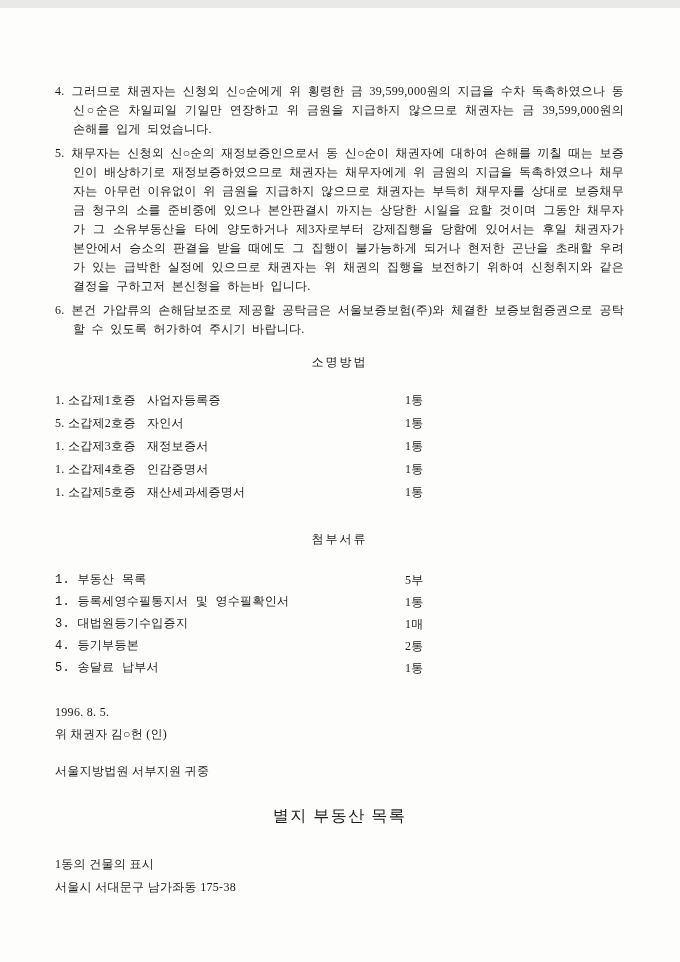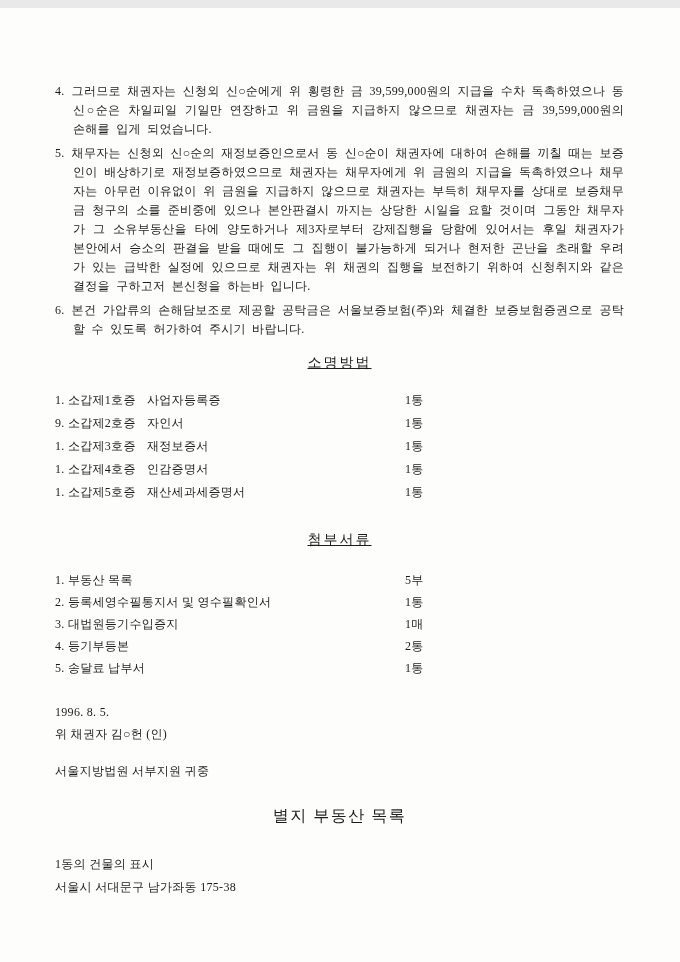--- a/index.html
+++ b/index.html
@@ -19,34 +19,33 @@
   .para {
     margin-left: 18px;
     text-indent: -18px;
     text-align: justify;
     word-spacing: 3px;
     letter-spacing: 0.3px;
     margin-bottom: 5px;
   }
   .num { padding-right: 7px; }
   .section-title {
-    font-size: 14px;
+    font-size: 12px;
     font-weight: normal;
     text-align: center;
     letter-spacing: 2px;
-    text-decoration: underline;
   }
   .t1 { margin: 14px 0 17px; }
   .t2 { margin: 26px 0 20px; text-align: center; }
   .evid-row, .att-row { display: flex; line-height: 23px; letter-spacing: 0.3px; align-items: flex-end; }
   .att-row { line-height: 22px; }
   .evid-label { width: 92px; flex: none; }
   .evid-name { width: 258px; flex: none; }
   .evid-count { flex: 1; }
-  .att-label { width: 350px; flex: none; }
+  .att-label { width: 350px; flex: none; font-family: Liberation Mono, monospace; }
   .att-count { flex: 1; }
   .closing { margin-top: 22px; line-height: 22px; letter-spacing: 0.3px; }
   .closing .court { margin-top: 15px; }
   .appendix-title {
     font-size: 16px;
     font-weight: normal;
     text-align: center;
     letter-spacing: 1.5px;
     margin-top: 24px;
   }
@@ -65,21 +64,21 @@
 
   <h2 class="section-title t1">소명방법</h2>
 
   <div class="evid-list">
     <div class="evid-row">
       <span class="evid-label">1. 소갑제1호증</span>
       <span class="evid-name">사업자등록증</span>
       <span class="evid-count">1통</span>
     </div>
     <div class="evid-row">
-      <span class="evid-label">9. 소갑제2호증</span>
+      <span class="evid-label">5. 소갑제2호증</span>
       <span class="evid-name">자인서</span>
       <span class="evid-count">1통</span>
     </div>
     <div class="evid-row">
       <span class="evid-label">1. 소갑제3호증</span>
       <span class="evid-name">재정보증서</span>
       <span class="evid-count">1통</span>
     </div>
     <div class="evid-row">
       <span class="evid-label">1. 소갑제4호증</span>
@@ -94,21 +93,21 @@
   </div>
 
   <h2 class="section-title t2">첨부서류</h2>
 
   <div class="att-list">
     <div class="att-row">
       <span class="att-label">1. 부동산 목록</span>
       <span class="att-count">5부</span>
     </div>
     <div class="att-row">
-      <span class="att-label">2. 등록세영수필통지서 및 영수필확인서</span>
+      <span class="att-label">1. 등록세영수필통지서 및 영수필확인서</span>
       <span class="att-count">1통</span>
     </div>
     <div class="att-row">
       <span class="att-label">3. 대법원등기수입증지</span>
       <span class="att-count">1매</span>
     </div>
     <div class="att-row">
       <span class="att-label">4. 등기부등본</span>
       <span class="att-count">2통</span>
     </div>

